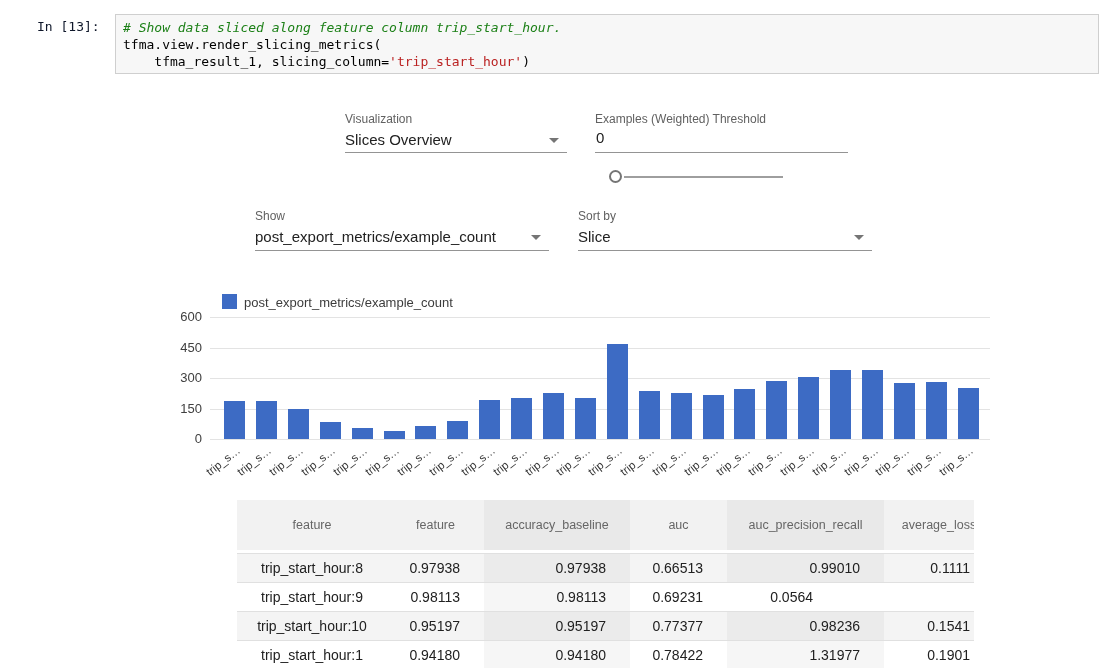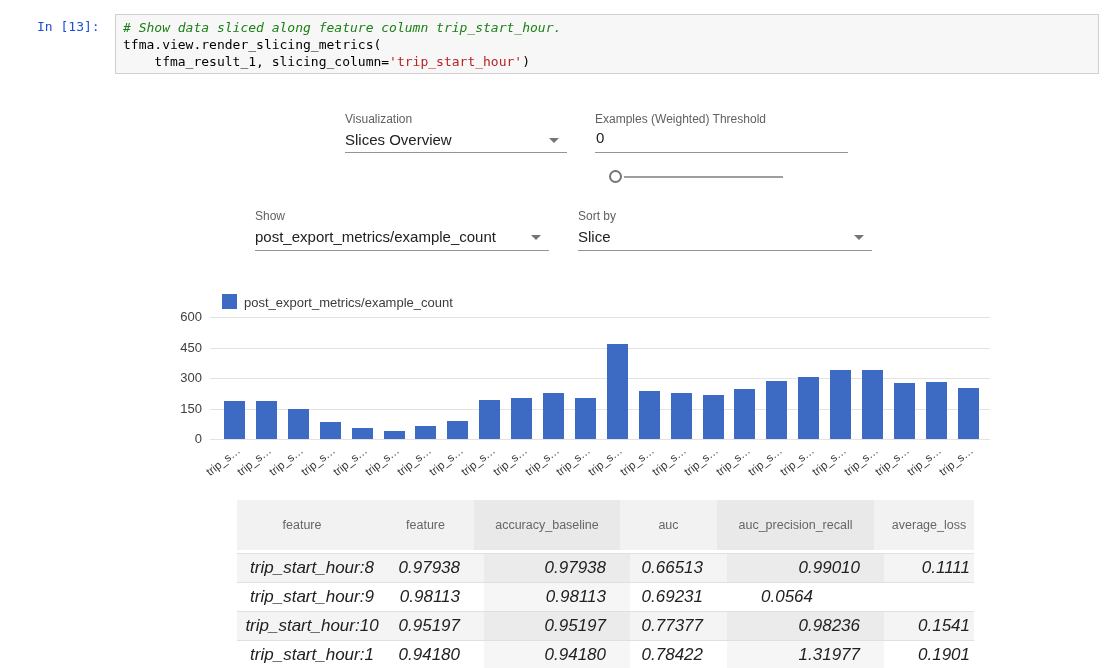--- a/index.html
+++ b/index.html
@@ -5,21 +5,21 @@
   * { margin:0; padding:0; box-sizing:border-box; }
   html,body { background:#fff; }
   body {
     width:1111px; height:668px; position:relative; overflow:hidden;
     font-family:"Liberation Sans", sans-serif;
   }
 
   
   .prompt {
     position:absolute; left:37px; top:19px;
-    font:13px "DejaVu Sans Mono", monospace; color:#1d4ed8;
+    font:13px "DejaVu Sans Mono", monospace; color:#0f172a;
   }
   .codecell {
     position:absolute; left:115px; top:14px; width:984px; height:60px;
     background:#f7f7f7; border:1px solid #cfcfcf;
     padding:4px 7px; font:13px/17px "DejaVu Sans Mono", monospace;
     color:#000; white-space:pre; overflow:hidden;
   }
   .comment { color:#1c8017; font-style:italic; }
   .string  { color:#BA2121; }
 
@@ -45,27 +45,27 @@
   .chart-plot { position:absolute; left:210px; top:317px; width:780px; height:122px; }
   .gridline { position:absolute; left:0; width:780px; height:1px; background:#e3e3e3; }
   .ylabel   { position:absolute; left:-52px; width:44px; text-align:right; font-size:13px; color:#404040; }
   .bar      { position:absolute; bottom:0; width:21px; }
   .xlabel   { position:absolute; top:127px; width:60px; text-align:right;
               font-size:11.5px; color:#333;
               transform:rotate(-38deg); transform-origin:100% 0; }
 
   
   .mtable { position:absolute; left:237px; top:500px; width:737px; height:168px; overflow:hidden; }
-  .thead  { display:flex; height:50px; background:#f2f2f2;justify-content:center; }
+  .thead  { display:flex; height:50px; background:#f2f2f2; }
   .hcell  { display:flex; align-items:center; justify-content:center;
             font-size:12.5px; color:#666; flex:none; height:50px; overflow:hidden; }
   .tbody  { margin-top:3px; border-top:1px solid #e0e0e0; }
   .trow   { display:flex; height:29px; border-bottom:1px solid #e0e0e0; background:#fff; }
   .trow.rowshade { background:#f4f4f4; }
-  .tcell  { display:flex; align-items:center; font-size:17px; color:#212121; flex:none; height:100%; overflow:hidden;font-style:italic; }
+  .tcell  { display:flex; align-items:center; font-size:14px; color:#212121; flex:none; height:100%; overflow:hidden; }
   .tcell.feat { justify-content:center; }
   .tcell.num  { justify-content:flex-end; padding-right:24px; }
   .colshade   { background-color:rgba(0,0,0,0.035); }
 </style>
 </head>
 <body>
 
 <div class="prompt">In [13]:</div>
 <div class="codecell"><span class="comment"># Show data sliced along feature column trip_start_hour.</span>
 <span>tfma.view.render_slicing_metrics(</span>

